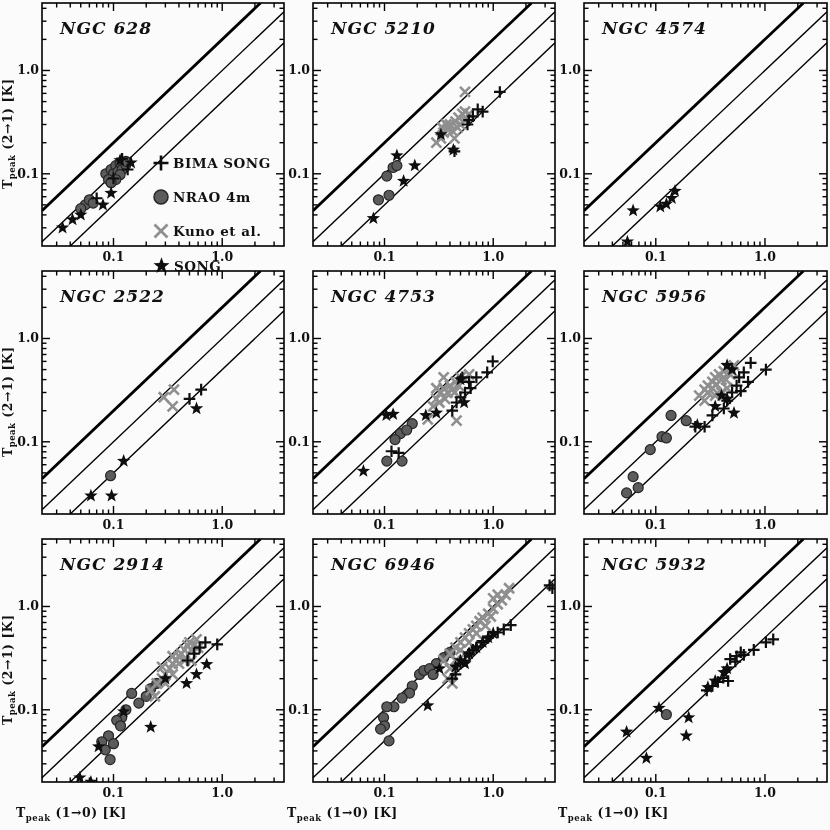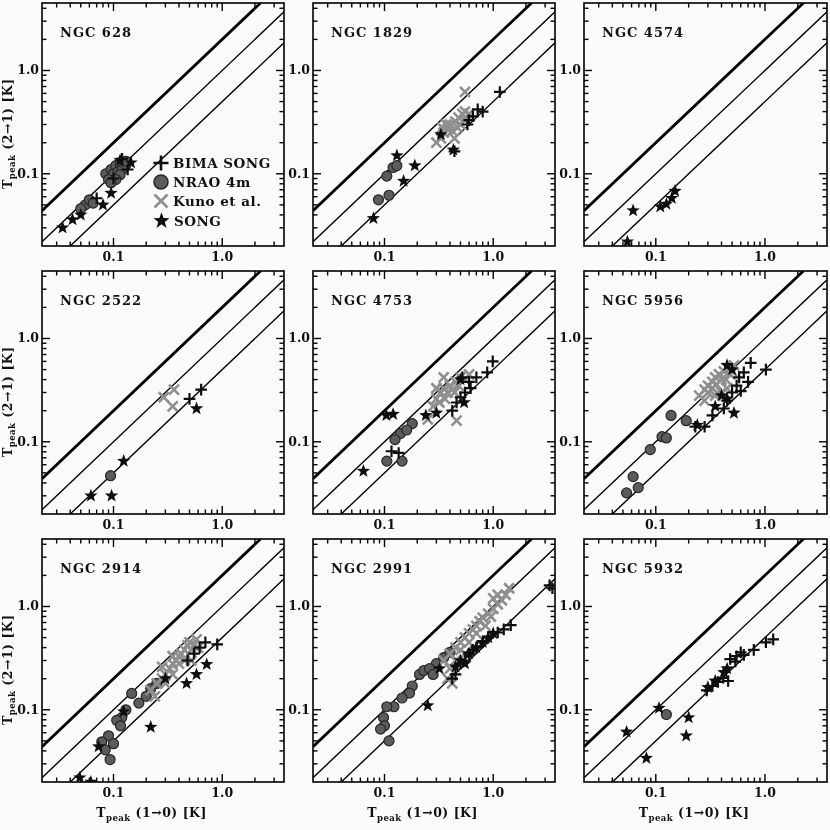--- a/index.html
+++ b/index.html
@@ -6,24 +6,24 @@
   .fig{
     position:relative;width:830px;height:830px;background:#fbfbfb;
     font-family:"DejaVu Serif",serif;font-weight:bold;color:#111;
     display:grid;grid-template-columns:16px 271px 271px 272px;
     grid-template-rows:268px 268px 268px 26px;overflow:hidden;
   }
   .ylab{display:flex;align-items:center;justify-content:center;}
   .ylab .rot{transform:rotate(-90deg);white-space:nowrap;font-size:12.5px;letter-spacing:0.5px;}
   .cell{position:relative;}
   .cell svg{display:block;}
-  .panel-title{position:absolute;left:44px;top:25px;font-size:13px;letter-spacing:1px;}
-  .xlab{display:flex;align-items:flex-start;justify-content:center;font-size:12.5px;padding-top:1px;letter-spacing:0.5px;}
+  .panel-title{position:absolute;left:44px;top:18px;font-size:17px;letter-spacing:1px;font-style:italic;}
+  .xlab{display:flex;align-items:flex-start;justify-content:flex-start;font-size:12.5px;padding-top:1px;letter-spacing:0.5px;}
   sub{font-size:8.5px;font-weight:bold;}
-  .legend{position:absolute;left:136px;top:154px;display:flex;flex-direction:column;gap:1px;}
+  .legend{position:absolute;left:136px;top:154px;display:flex;flex-direction:column;gap:16px;}
   .legend-item{display:flex;align-items:center;gap:3px;font-size:13.5px;letter-spacing:0.5px;white-space:nowrap;}
   .legend-item svg{flex:0 0 auto;}
   svg text{font-family:"DejaVu Serif",serif;font-weight:bold;fill:#111;}
 </style>
 </head>
 <body>
 
 <div class="fig">
 
   <div class="ylab" style="grid-column:1;grid-row:1;">
@@ -314,21 +314,21 @@
           <path d="M167.4557567635687 145.52269167766673V157.12269167766675M161.6557567635687 151.32269167766674H173.2557567635687" stroke="#0e0e0e" stroke-width="2.2" fill="none"></path>
           <path d="M180.50019027132922 118.70000000000003V130.30000000000004M174.7001902713292 124.50000000000003H186.30019027132923" stroke="#0e0e0e" stroke-width="2.2" fill="none"></path>
           <path d="M109.9 148.6L111.6 153.3L116.5 153.4L112.6 156.5L114.0 161.3L109.9 158.5L105.8 161.3L107.1 156.5L103.2 153.4L108.2 153.3Z" fill="#0e0e0e"></path>
           <path d="M127.8 158.6L129.5 163.3L134.5 163.4L130.6 166.5L131.9 171.3L127.8 168.5L123.7 171.3L125.0 166.5L121.1 163.4L126.1 163.3Z" fill="#0e0e0e"></path>
           <path d="M116.6 174.1L118.3 178.7L123.3 178.9L119.4 182.0L120.8 186.7L116.6 184.0L112.5 186.7L113.9 182.0L110.0 178.9L114.9 178.7Z" fill="#0e0e0e"></path>
           <path d="M86.4 211.4L88.1 216.1L93.0 216.2L89.1 219.3L90.5 224.1L86.4 221.3L82.3 224.1L83.6 219.3L79.7 216.2L84.7 216.1Z" fill="#0e0e0e"></path>
           <path d="M166.4 143.0L168.1 147.6L173.0 147.8L169.1 150.9L170.5 155.6L166.4 152.9L162.3 155.6L163.6 150.9L159.7 147.8L164.7 147.6Z" fill="#0e0e0e"></path>
           <path d="M153.9 127.5L155.6 132.2L160.5 132.3L156.6 135.4L158.0 140.2L153.9 137.4L149.8 140.2L151.1 135.4L147.2 132.3L152.2 132.2Z" fill="#0e0e0e"></path>
         </g>
       </svg>
-    <div class="panel-title">NGC 1829</div>
+    <div class="panel-title">NGC 5210</div>
   </div>
   <div class="cell" style="grid-column:4;grid-row:1;">
     <svg class="plot" width="272" height="268" viewBox="0 0 272 268">
         <defs>
           <clipPath id="clip2">
             <rect x="26" y="3" width="243" height="243"></rect>
           </clipPath>
         </defs>
         <rect x="26" y="3" width="243" height="243" fill="none" stroke="#000000" stroke-width="1.6"></rect>
         <line x1="97.7911730929305" y1="246" x2="97.7911730929305" y2="238" stroke="#000000" stroke-width="1.4"></line>
@@ -1132,21 +1132,21 @@
           <path d="M173.5 117.5L175.2 122.2L180.1 122.3L176.2 125.4L177.6 130.2L173.5 127.4L169.4 130.2L170.7 125.4L166.8 122.3L171.8 122.2Z" fill="#0e0e0e"></path>
           <path d="M182.1 110.6L183.8 115.2L188.8 115.4L184.9 118.5L186.2 123.2L182.1 120.5L178.0 123.2L179.3 118.5L175.4 115.4L180.4 115.2Z" fill="#0e0e0e"></path>
           <path d="M189.4 104.6L191.1 109.2L196.0 109.4L192.1 112.5L193.5 117.3L189.4 114.5L185.3 117.3L186.6 112.5L182.7 109.4L187.7 109.2Z" fill="#0e0e0e"></path>
           <path d="M178.0 120.6L179.7 125.2L184.6 125.4L180.8 128.5L182.1 133.3L178.0 130.5L173.9 133.3L175.2 128.5L171.3 125.4L176.3 125.2Z" fill="#0e0e0e"></path>
           <path d="M195.7 99.3L197.4 104.0L202.3 104.1L198.4 107.2L199.8 112.0L195.7 109.2L191.6 112.0L192.9 107.2L189.0 104.1L194.0 104.0Z" fill="#0e0e0e"></path>
           <path d="M201.2 94.6L203.0 99.2L207.9 99.4L204.0 102.5L205.4 107.2L201.2 104.5L197.1 107.2L198.5 102.5L194.6 99.4L199.5 99.2Z" fill="#0e0e0e"></path>
           <path d="M206.2 90.3L207.9 95.0L212.9 95.1L209.0 98.2L210.3 103.0L206.2 100.2L202.1 103.0L203.5 98.2L199.6 95.1L204.5 95.0Z" fill="#0e0e0e"></path>
           <path d="M168.5 123.9L170.2 128.6L175.2 128.8L171.3 131.8L172.6 136.6L168.5 133.8L164.4 136.6L165.8 131.8L161.9 128.8L166.8 128.6Z" fill="#0e0e0e"></path>
         </g>
       </svg>
-    <div class="panel-title">NGC 2991</div>
+    <div class="panel-title">NGC 6946</div>
   </div>
   <div class="cell" style="grid-column:4;grid-row:3;">
     <svg class="plot" width="272" height="268" viewBox="0 0 272 268">
         <defs>
           <clipPath id="clip8">
             <rect x="26" y="3" width="243" height="243"></rect>
           </clipPath>
         </defs>
         <rect x="26" y="3" width="243" height="243" fill="none" stroke="#000000" stroke-width="1.6"></rect>
         <line x1="97.7911730929305" y1="246" x2="97.7911730929305" y2="238" stroke="#000000" stroke-width="1.4"></line>

